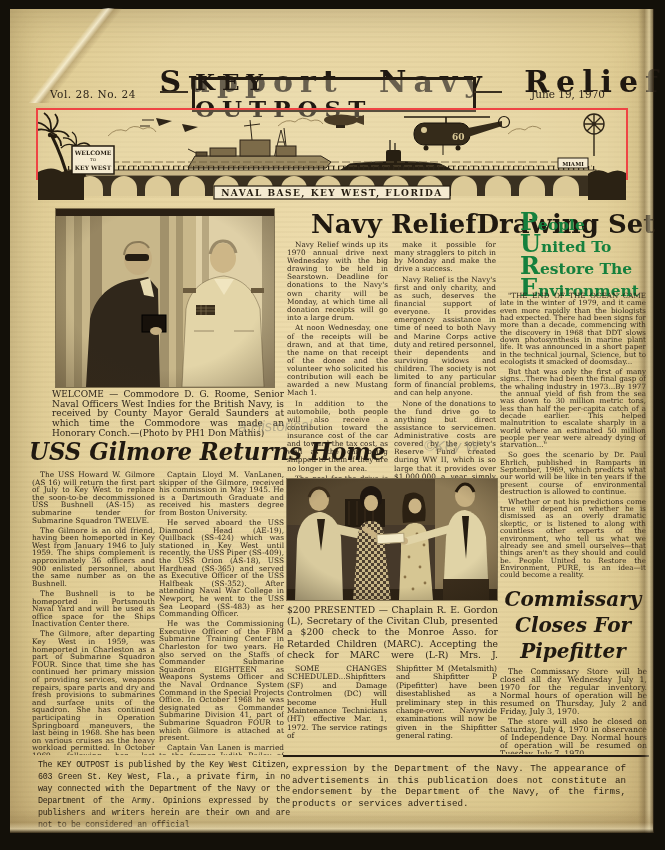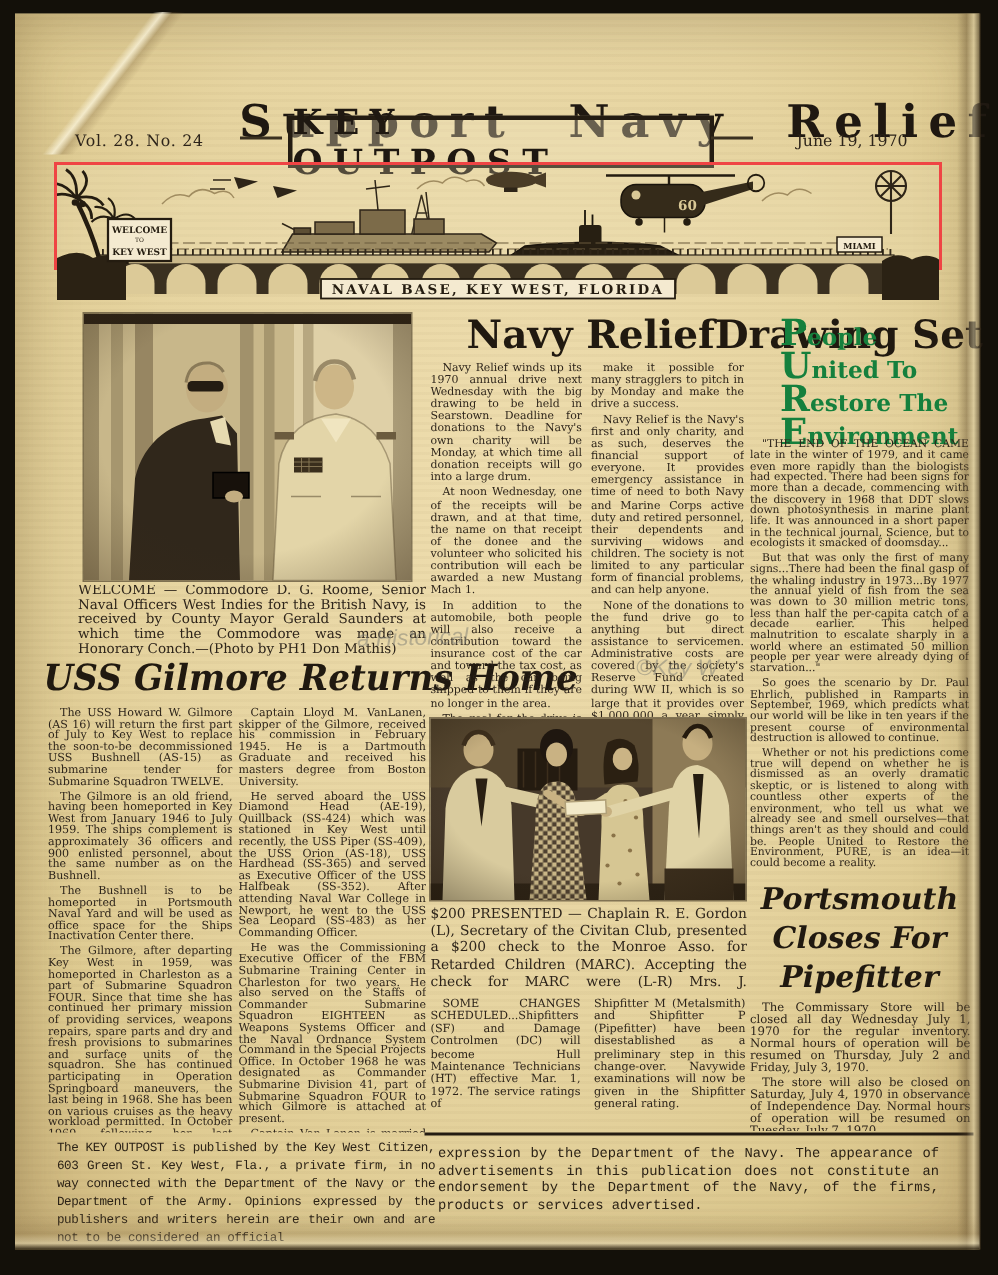--- a/index.html
+++ b/index.html
@@ -241,21 +241,21 @@
   <div class="abs caption cap-welcome">WELCOME — Commodore D. G. Roome, Senior Naval Officers West Indies for the British Navy, is received by County Mayor Gerald Saunders at which time the Commodore was made an Honorary Conch.—(Photo by PH1 Don Mathis)</div>
 
   <div class="abs hl-gilmore">USS Gilmore Returns Home</div>
   <div class="abs bodycol gil1">
     <p>The USS Howard W. Gilmore (AS 16) will return the first part of July to Key West to replace the soon-to-be decommissioned USS Bushnell (AS-15) as submarine tender for Submarine Squadron TWELVE.</p>
     <p>The Gilmore is an old friend, having been homeported in Key West from January 1946 to July 1959. The ships complement is approximately 36 officers and 900 enlisted personnel, about the same number as on the Bushnell.</p>
     <p>The Bushnell is to be homeported in Portsmouth Naval Yard and will be used as office space for the Ships Inactivation Center there.</p>
     <p>The Gilmore, after departing Key West in 1959, was homeported in Charleston as a part of Submarine Squadron FOUR. Since that time she has continued her primary mission of providing services, weapons repairs, spare parts and dry and fresh provisions to submarines and surface units of the squadron. She has continued participating in Operation Springboard maneuvers, the last being in 1968. She has been on various cruises as the heavy workload permitted. In October 1969, following her last overhaul, she was in Guantanamo Bay, Cuba for Refresher Training.</p>
   </div>
   <div class="abs bodycol gil2">
-    <p>Captain Lloyd M. VanLanen, skipper of the Gilmore, received his commission in February 1945. He is a Dartmouth Graduate and received his masters degree from Boston University.</p>
+    <p>Captain Lloyd M. VanLanen, skipper of the Gilmore, received his commission in May 1945. He is a Dartmouth Graduate and received his masters degree from Boston University.</p>
     <p>He served aboard the USS Diamond Head (AE-19), Quillback (SS-424) which was stationed in Key West until recently, the USS Piper (SS-409), the USS Orion (AS-18), USS Hardhead (SS-365) and served as Executive Officer of the USS Halfbeak (SS-352). After attending Naval War College in Newport, he went to the USS Sea Leopard (SS-483) as her Commanding Officer.</p>
     <p>He was the Commissioning Executive Officer of the FBM Submarine Training Center in Charleston for two years. He also served on the Staffs of Commander Submarine Squadron EIGHTEEN as Weapons Systems Officer and the Naval Ordnance System Command in the Special Projects Office. In October 1968 he was designated as Commander Submarine Division 41, part of Submarine Squadron FOUR to which Gilmore is attached at present.</p>
     <p>Captain Van Lanen is married to the former Judith Bailey of Sherborn, Mass. They have three children, Lloyd, Elizabeth and Mark.</p>
   </div>
 
   <div class="abs hl-navy">
     <span>Navy Relief</span>
     <span>Drawing Set</span>
   </div>
   <div class="abs bodycol nr1">
@@ -353,21 +353,21 @@
     <div class="pure-line"><span class="pure-cap">E</span><span>nvironment</span></div>
   </div>
   <div class="abs bodycol pure-body">
     <p>"THE END OF THE OCEAN CAME late in the winter of 1979, and it came even more rapidly than the biologists had expected. There had been signs for more than a decade, commencing with the discovery in 1968 that DDT slows down photosynthesis in marine plant life. It was announced in a short paper in the technical journal, Science, but to ecologists it smacked of doomsday...</p>
     <p>But that was only the first of many signs...There had been the final gasp of the whaling industry in 1973...By 1977 the annual yield of fish from the sea was down to 30 million metric tons, less than half the per-capita catch of a decade earlier. This helped malnutrition to escalate sharply in a world where an estimated 50 million people per year were already dying of starvation..."</p>
     <p>So goes the scenario by Dr. Paul Ehrlich, published in Ramparts in September, 1969, which predicts what our world will be like in ten years if the present course of environmental destruction is allowed to continue.</p>
     <p>Whether or not his predictions come true will depend on whether he is dismissed as an overly dramatic skeptic, or is listened to along with countless other experts of the environment, who tell us what we already see and smell ourselves—that things aren't as they should and could be. People United to Restore the Environment, PURE, is an idea—it could become a reality.</p>
   </div>
 
   <div class="abs hl-comm">
-    <div>Portsmouth</div>
+    <div>Commissary</div>
     <div>Closes For</div>
     <div>Pipefitter</div>
   </div>
   <div class="abs bodycol comm-body">
     <p>The Commissary Store will be closed all day Wednesday July 1, 1970 for the regular inventory. Normal hours of operation will be resumed on Thursday, July 2 and Friday, July 3, 1970.</p>
     <p>The store will also be closed on Saturday, July 4, 1970 in observance of Independence Day. Normal hours of operation will be resumed on Tuesday, July 7, 1970.</p>
   </div>
 
   <div class="abs f-rule"></div>
   <div class="abs f-left">The KEY OUTPOST is published by the Key West Citizen, 603 Green St. Key West, Fla., a private firm, in no way connected with the Department of the Navy or the Department of the Army.  Opinions expressed by the publishers and writers herein are their own and are not to be considered an official</div>

